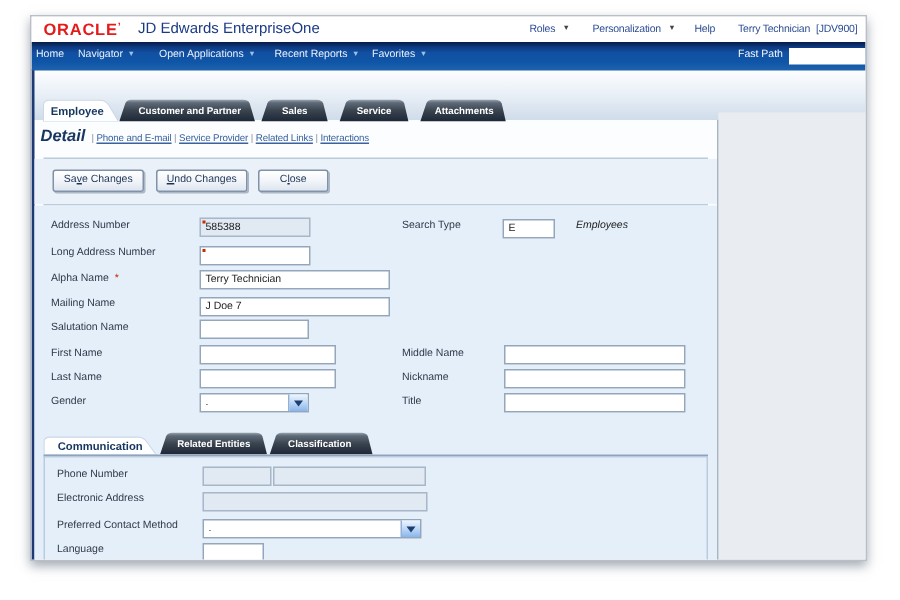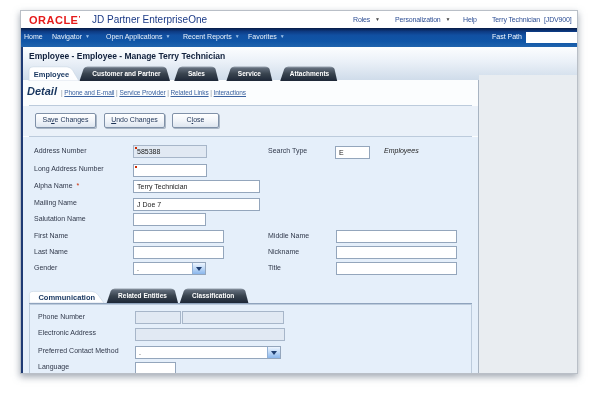--- a/index.html
+++ b/index.html
@@ -17,21 +17,21 @@
 .ddl{position:absolute;background:#fff;border:1px solid #94a6bc;height:11px;font-size:7px;color:#222;line-height:11px;padding-left:3px;}
 .ddb{position:absolute;right:0;top:0;width:12px;height:11px;background:linear-gradient(180deg,#eef6ff 0%,#c2dbf7 45%,#8ab6ec 100%);border-left:1px solid #93b1d6;}
 .chev{position:absolute;left:3px;top:4px;width:0;height:0;border-left:3px solid transparent;border-right:3px solid transparent;border-top:4px solid #1f3e70;}
 </style>
 </head>
 <body>
 <div class="win">
 
   <div class="abs" style="left:0;top:0;width:556px;height:17px;background:#fff;"></div>
   <div class="abs" style="left:8px;top:3px;font-size:11px;font-weight:bold;color:#e51a1a;letter-spacing:0.5px;">ORACLE<span style="font-size:7px;letter-spacing:0;vertical-align:3px;">’</span></div>
-  <div class="abs" style="left:71px;top:3px;font-size:10px;color:#1b3a86;">JD Partner EnterpriseOne</div>
+  <div class="abs" style="left:71px;top:3px;font-size:10px;color:#1b3a86;">JD Edwards EnterpriseOne</div>
   <div class="toplink" style="left:332px;">Roles <span class="arr" style="color:#444;">▼</span></div>
   <div class="toplink" style="left:374px;">Personalization <span class="arr" style="color:#444;">▼</span></div>
   <div class="toplink" style="left:442px;">Help</div>
   <div class="toplink" style="left:471px;">Terry Technician</div>
   <div class="toplink" style="left:523px;">[JDV900]</div>
 
   <div class="abs" style="left:0;top:17px;width:556px;height:19px;z-index:5;background:linear-gradient(180deg,#071b45 0%,#0d3a82 18%,#1150a2 38%,#0f55a7 70%,#1f63ad 100%);">
     <div class="navitem" style="left:3px;">Home</div>
     <div class="navitem" style="left:31px;">Navigator<span class="arr">▼</span></div>
     <div class="navitem" style="left:85px;">Open Applications<span class="arr">▼</span></div>
@@ -44,21 +44,20 @@
   <div class="abs" style="left:0;top:35px;width:556px;height:328px;">
 
     <div class="abs" style="left:0;top:0;width:556px;height:34px;background:linear-gradient(180deg,#fdfeff 0%,#ebf1f8 45%,#cfdcea 100%);"></div>
 
     <div class="abs" style="left:458px;top:29px;width:98px;height:299px;background:#e9edf1;"></div>
 
     <div class="abs" style="left:2px;top:34px;width:455px;height:294px;background:#fbfdfe;border-right:1px solid #a8b4c2;"></div>
 
     <div class="abs" style="left:0;top:0;width:2px;height:328px;background:#1e3a74;"></div>
 
-    <div class="abs" style="left:8px;top:5px;font-size:8.5px;font-weight:bold;color:#10203c;">Employee - Employee - Manage Terry Technician</div>
 
     <svg class="abs" style="left:0;top:19px;" width="340" height="16" viewBox="0 0 340 16">
       <defs>
         <linearGradient id="dt" x1="0" y1="0" x2="0" y2="1">
           <stop offset="0" stop-color="#97a2ae"></stop>
             <stop offset="0.14" stop-color="#5f6a78"></stop>
           <stop offset="0.5" stop-color="#39444f"></stop>
             <stop offset="1" stop-color="#1d2737"></stop>
         </linearGradient>
         <linearGradient id="wt" x1="0" y1="0" x2="0" y2="1">

